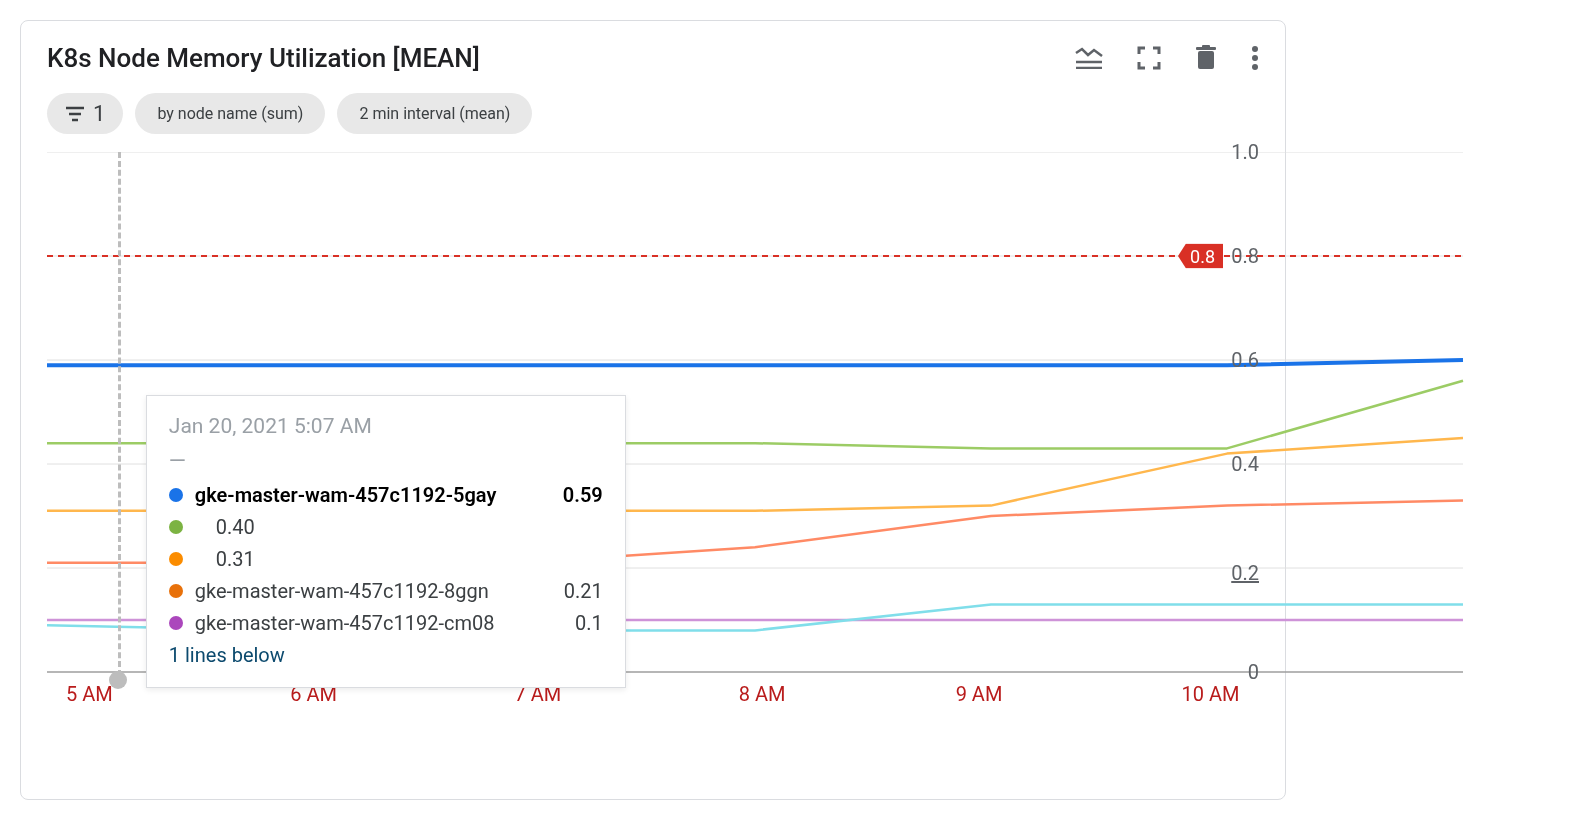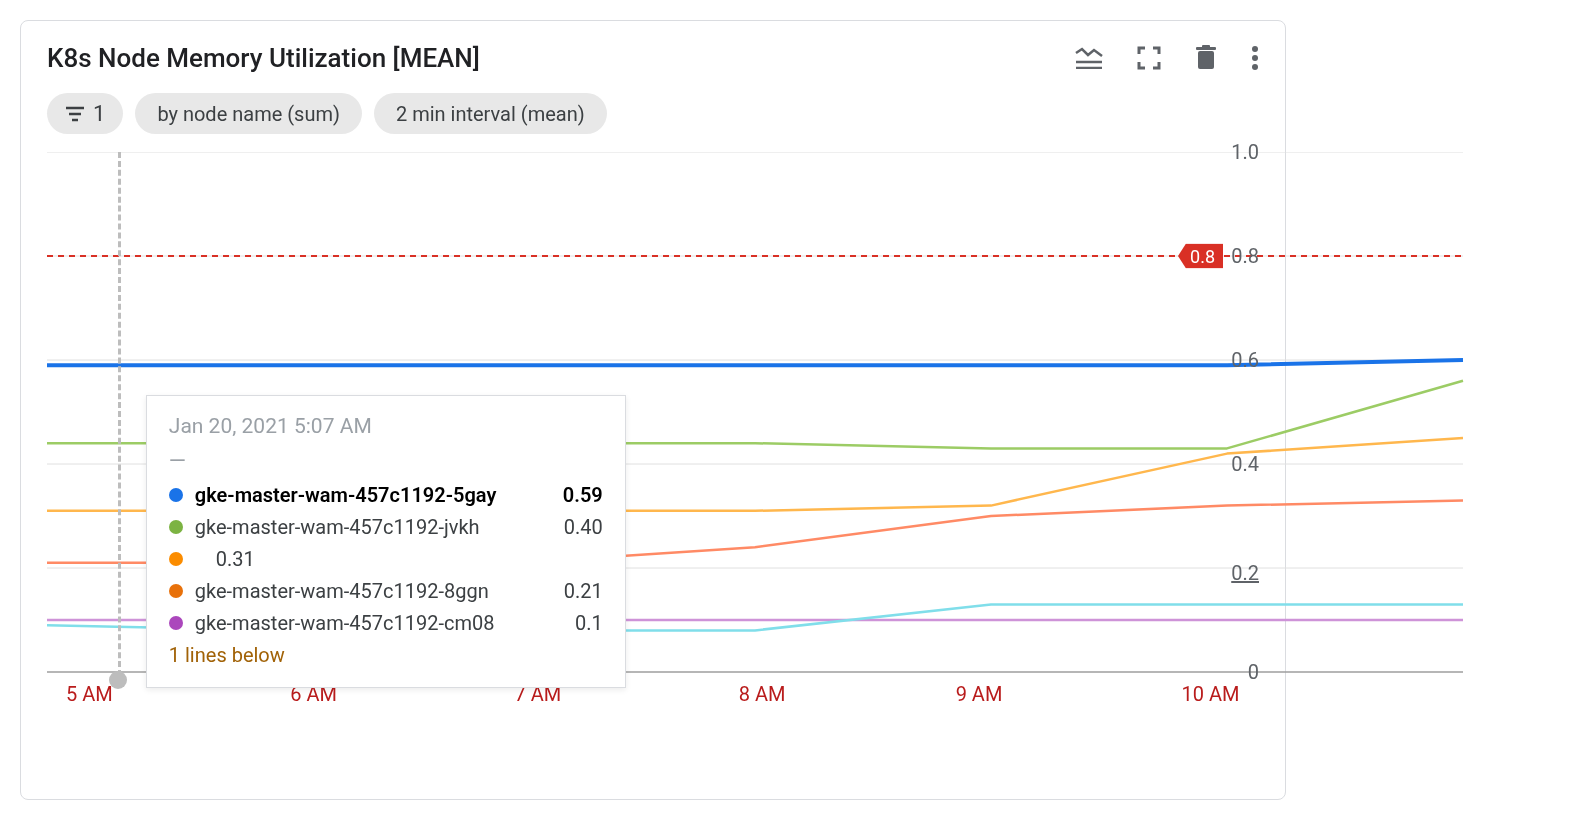--- a/index.html
+++ b/index.html
@@ -43,21 +43,21 @@
   }
   .chips {
     display: flex;
     gap: 12px;
     margin-bottom: 18px;
   }
   .chip {
     background: #e8e8e8;
     border-radius: 22px;
     padding: 8px 22px;
-    font-size: 20px;
+    font-size: 16px;
     color: #3c4043;
     display: inline-flex;
     align-items: center;
     gap: 8px;
     cursor: pointer;
   }
   .chip.filter { padding: 8px 18px; font-size: 22px; }
   .chart-area {
     position: relative;
     height: 560px;
@@ -132,21 +132,21 @@
     gap: 12px;
     margin: 8px 0;
   }
   .tooltip-row .dot {
     width: 14px; height: 14px; border-radius: 50%;
     flex: 0 0 auto;
   }
   .tooltip-row .name { flex: 1 1 auto; }
   .tooltip-row .val  { flex: 0 0 auto; text-align: right; min-width: 60px; }
   .tooltip-row.bold .name, .tooltip-row.bold .val { font-weight: 600; color:#000000; }
-  .tooltip .footer { color: #a16207; }
+  .tooltip .footer { color: #0c4a6e; }
   svg.lines { position:absolute; left:0; top:0; }
 </style>
 </head>
 <body>
 
 <div class="card">
 
   <div class="header-row">
     <div class="title">K8s Node Memory Utilization [MEAN]</div>
     <div class="header-actions">
@@ -238,21 +238,20 @@
       <div class="ts">Jan 20, 2021 5:07 AM</div>
       <div class="tdash">—</div>
       <div id="tt-rows">
           <div class="tooltip-row bold">
             <span class="dot" style="background: rgb(26, 115, 232);"></span>
             <span class="name">gke-master-wam-457c1192-5gay</span>
             <span class="val">0.59</span>
           </div>
           <div class="tooltip-row">
             <span class="dot" style="background: rgb(124, 179, 66);"></span>
-            <span class="name">gke-master-wam-457c1192-jvkh</span>
             <span class="val">0.40</span>
           </div>
           <div class="tooltip-row">
             <span class="dot" style="background: rgb(251, 140, 0);"></span>
             <span class="val">0.31</span>
           </div>
           <div class="tooltip-row">
             <span class="dot" style="background: rgb(232, 113, 10);"></span>
             <span class="name">gke-master-wam-457c1192-8ggn</span>
             <span class="val">0.21</span>

